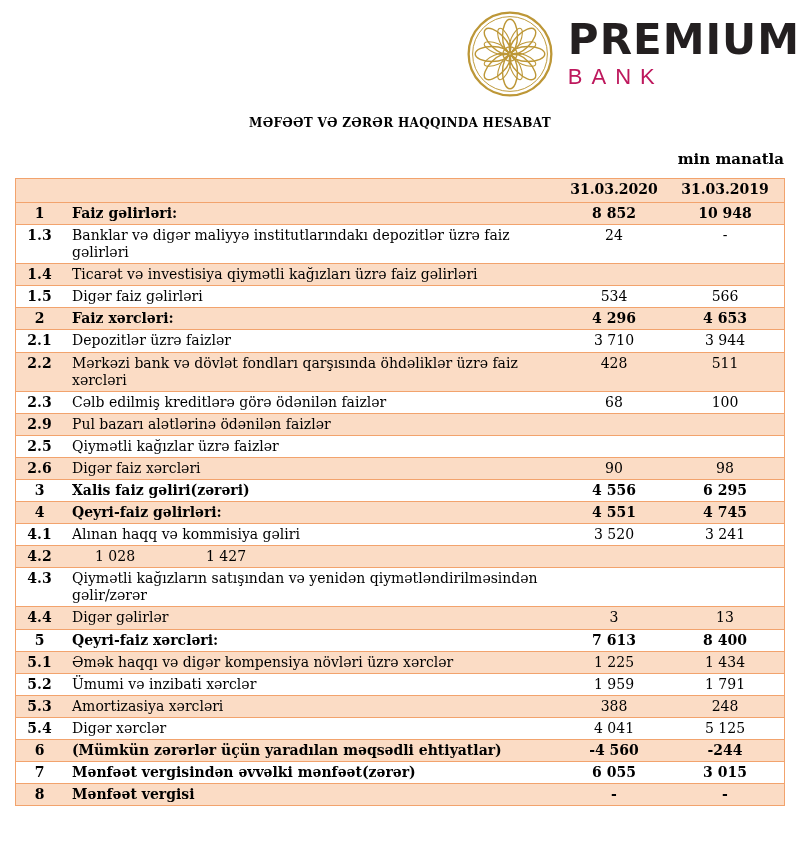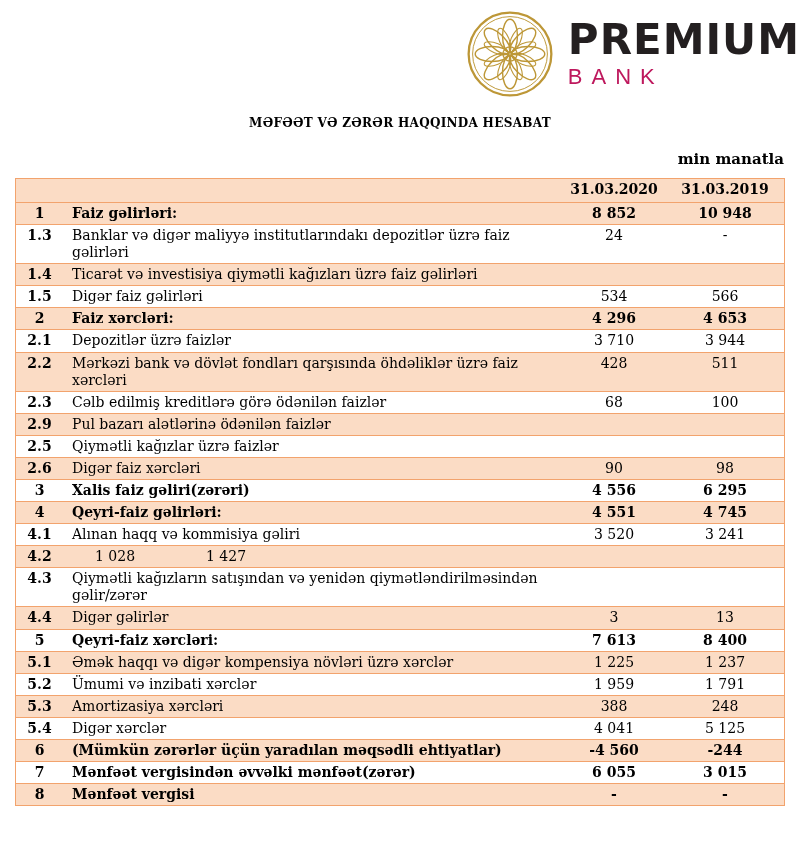--- a/index.html
+++ b/index.html
@@ -205,21 +205,21 @@
         <div class="row bold">
     <div class="cell no">5</div>
     <div class="cell desc">Qeyri-faiz xərcləri:</div>
     <div class="cell v1">7 613</div>
     <div class="cell v2">8 400</div>
   </div>
         <div class="row shade">
     <div class="cell no">5.1</div>
     <div class="cell desc">Əmək haqqı və digər kompensiya növləri üzrə xərclər</div>
     <div class="cell v1">1 225</div>
-    <div class="cell v2">1 237</div>
+    <div class="cell v2">1 434</div>
   </div>
         <div class="row">
     <div class="cell no">5.2</div>
     <div class="cell desc">Ümumi və inzibati xərclər</div>
     <div class="cell v1">1 959</div>
     <div class="cell v2">1 791</div>
   </div>
         <div class="row shade">
     <div class="cell no">5.3</div>
     <div class="cell desc">Amortizasiya xərcləri</div>

